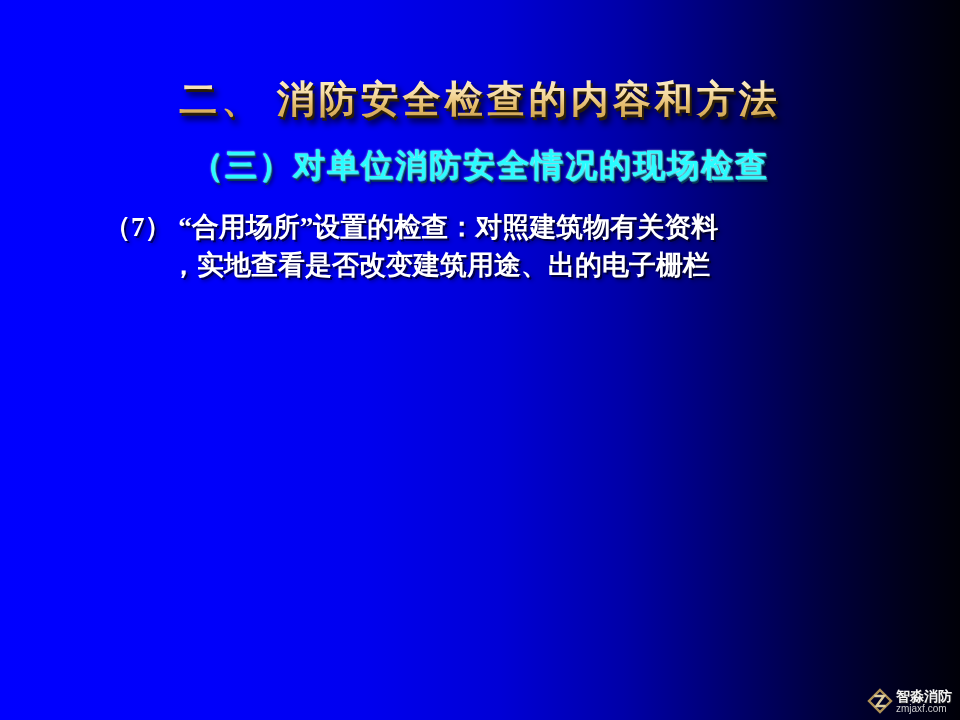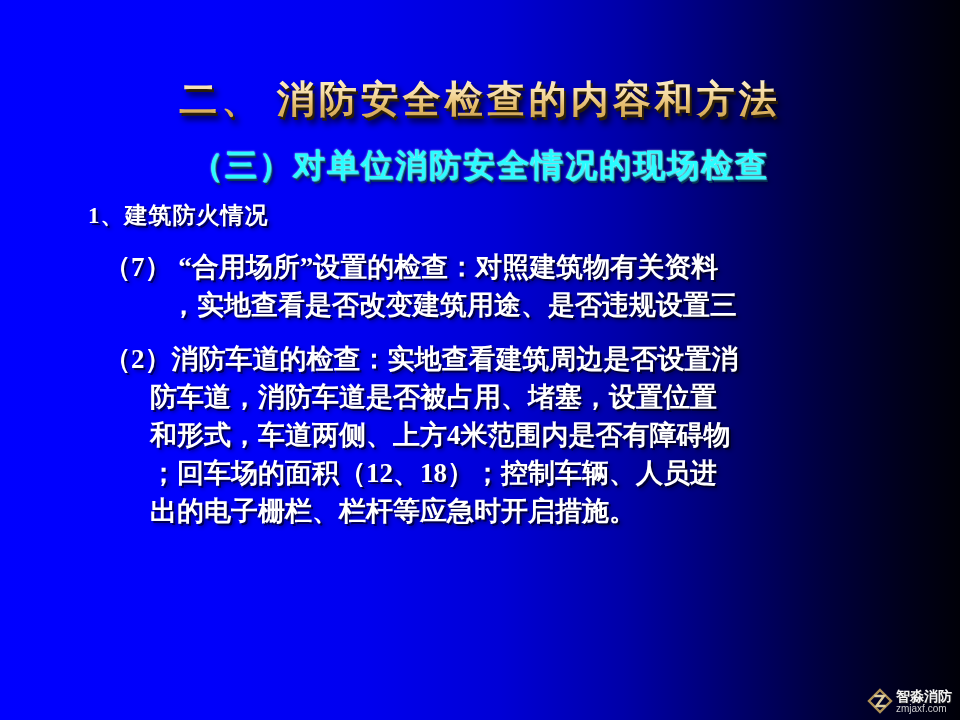--- a/index.html
+++ b/index.html
@@ -151,38 +151,30 @@
   <div class="title-block">
     <span class="main-title">二、 消防安全检查的内容和方法</span>
   </div>
 
   <div class="sub-title-block">
     <span class="sub-title">（三）对单位消防安全情况的现场检查</span>
   </div>
 
   <div class="body-block">
 
-    <div class="line l-head">1、建筑防火情况</div>
 
     <div class="gap-sm"></div>
 
     <div>
       <div class="line l-p ind-a">（7）  “合用场所”设置的检查：对照建筑物有关资料</div>
-      <div class="line l-p ind-b">，实地查看是否改变建筑用途、是否违规设置三</div>
+      <div class="line l-p ind-b">，实地查看是否改变建筑用途、出的电子栅栏</div>
     </div>
 
     <div class="gap-md"></div>
 
-    <div>
-      <div class="line l-p ind-c">（2）消防车道的检查：实地查看建筑周边是否设置消</div>
-      <div class="line l-p ind-d">防车道，消防车道是否被占用、堵塞，设置位置</div>
-      <div class="line l-p ind-d">和形式，车道两侧、上方4米范围内是否有障碍物</div>
-      <div class="line l-p ind-d">；回车场的面积（12、18）；控制车辆、人员进</div>
-      <div class="line l-p ind-d">出的电子栅栏、栏杆等应急时开启措施。</div>
-    </div>
 
   </div>
 
   <div class="watermark">
     <span class="wm-mark">
       <svg width="26" height="26" viewBox="0 0 26 26" aria-hidden="true">
         <polygon points="13,2 24,13 13,24 2,13" fill="none" stroke="#b99a59" stroke-width="2.4"></polygon>
         <path d="M8.5 8 H17 L9.5 18 H17.5" fill="none" stroke="#e8d7a6" stroke-width="2.4" stroke-linecap="square" stroke-linejoin="miter"></path>
       </svg>
     </span>

